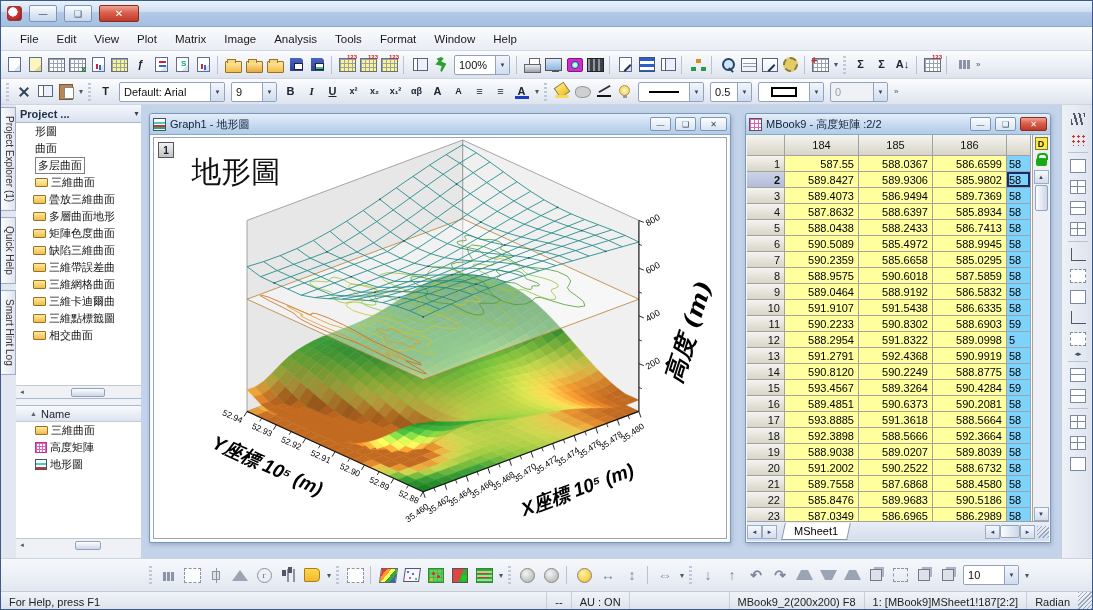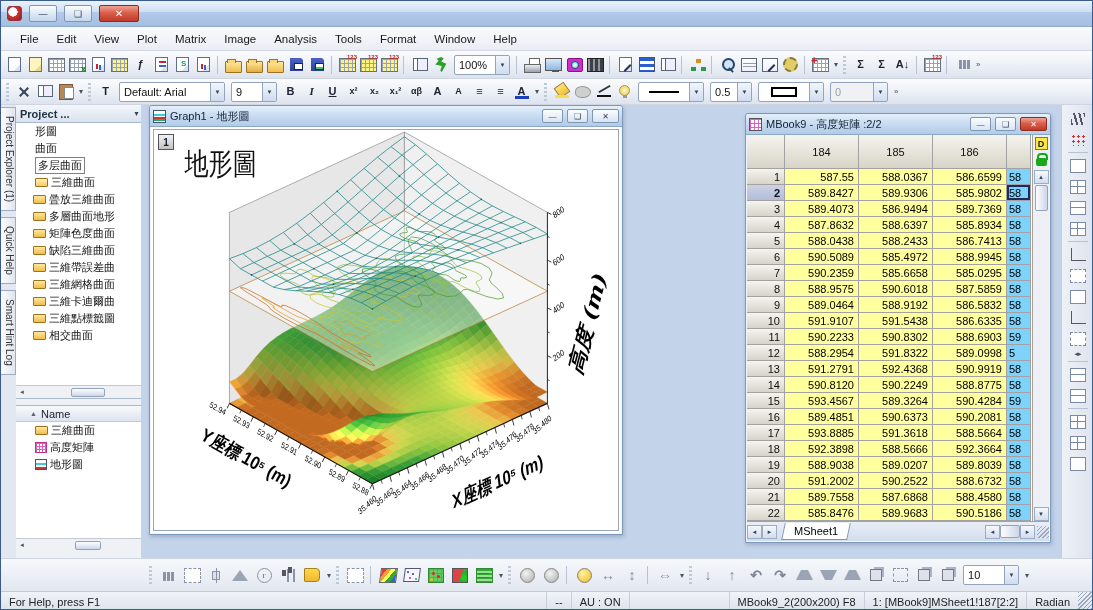--- a/index.html
+++ b/index.html
@@ -107,31 +107,31 @@
 
 #mdi{position:absolute;left:140px;top:0;width:920px;height:453px;background:#c3d4ea;overflow:hidden}
 .cwin{position:absolute;border:1px solid #7c99bb;border-radius:3px 3px 0 0;background:#f2f5fa;box-shadow:1px 2px 4px rgba(40,60,100,.25)}
 .ctitle{height:21px;background:linear-gradient(#e4f0fb,#c5d9f0 55%,#b2cbe8);border-bottom:1px solid #8aa8c8;border-radius:3px 3px 0 0;display:flex;align-items:center;gap:4px;padding:0 3px;font-size:11px;color:#123}
 .ctitle .t{flex:1;white-space:nowrap;overflow:hidden}
 .cbtn{width:21px;height:14px;border:1px solid #7f95b5;border-radius:2px;background:linear-gradient(#fbfdfe,#d8e4f3);display:flex;align-items:center;justify-content:center;font-size:8px;color:#345;flex:none}
 .cbtn.close{background:linear-gradient(#f0a396,#d9604c 45%,#c03a28);color:#fff;border-color:#8c2a1c;width:27px}
 .wicon-graph{width:13px;height:13px;background:linear-gradient(180deg,#fff 3px,#4cc 3px 5px,#fff 5px 6px,#c33 6px 8px,#2a7 8px 10px,#fff 10px);border:1px solid #456;flex:none}
 .wicon-matrix{width:13px;height:13px;background-color:#fff;background-image:linear-gradient(#e060c0 1px,transparent 1px),linear-gradient(90deg,#e060c0 1px,transparent 1px);background-size:4px 4px;border:1px solid #555;flex:none}
 
-#graph-win{left:8px;top:0;width:474px;height:430px}
+#graph-win{left:8px;top:8px;width:582px;height:430px}
 .gclient{position:absolute;top:21px;left:1px;right:1px;bottom:1px;background:#fff}
 .gpage{position:absolute;inset:2px;border:1px solid #9aa5b5;background:#fff;overflow:hidden}
 .gpage svg{position:absolute;inset:0;width:100%;height:100%}
 .badge{position:absolute;top:4px;left:4px;width:16px;height:16px;background:linear-gradient(#f2f2f2,#c2c2c2);border:1px solid #555;font:bold 10px/15px "Liberation Sans";text-align:center;color:#123;z-index:3}
 
 #mx-win{left:604px;top:8px;width:306px;height:430px}
 .mx-client{position:absolute;top:21px;left:1px;right:1px;bottom:21px;background:#fff;overflow:hidden}
 .mx-grid{position:absolute;left:0;top:0;bottom:0;right:17px;overflow:hidden;background:#fff}
 .mrow{display:flex;height:16px}
-.mrow.hdr{height:34px}
+.mrow.hdr{height:21px}
 .mc{flex:none;border-right:1px solid #a2a2a2;border-bottom:1px solid #a2a2a2;font-size:11px;display:flex;align-items:center;overflow:hidden}
 .mc.rh{width:38px;justify-content:flex-end;padding-right:4px;background:linear-gradient(#f5f4ef,#d8d4c8);color:#111}
 .mc.rh.sel{background:linear-gradient(#ccd3e6,#b2bcd8);font-weight:bold}
 .mc.ch{justify-content:center;background:linear-gradient(#f5f4ef,#d8d4c8);color:#111}
 .mc.val{width:74px;justify-content:flex-end;padding-right:4px;background:#ffff9e;color:#000}
 .mc.c4{width:24px;justify-content:flex-start;padding-left:2px;background:#7dd3fc;color:#000}
 .mc.c4.active{box-shadow:inset 0 0 0 2px #1b2a63}
 .mx-strip{position:absolute;right:0;top:0;bottom:0;width:17px;background:#eef0f5;border-left:1px solid #a2a2a2;display:flex;flex-direction:column;align-items:center}
 .dbtn{width:13px;height:13px;background:#ffe940;border:1px solid #7a7a30;font:bold 9px/12px "Liberation Sans";text-align:center;color:#222;margin-top:2px}
 .lk{width:11px;height:8px;background:#18a818;border-radius:2px;position:relative;margin-top:8px}

